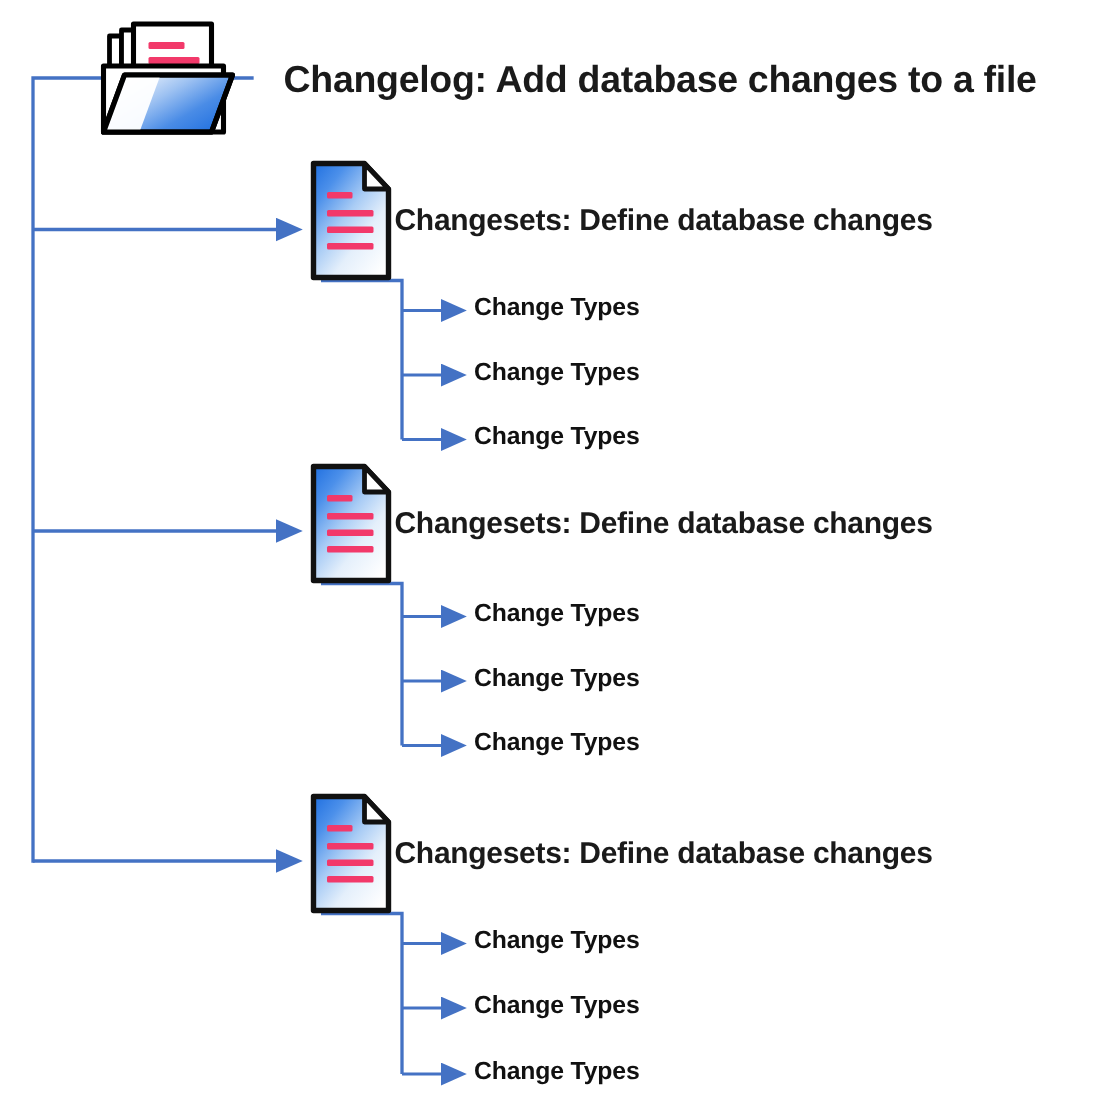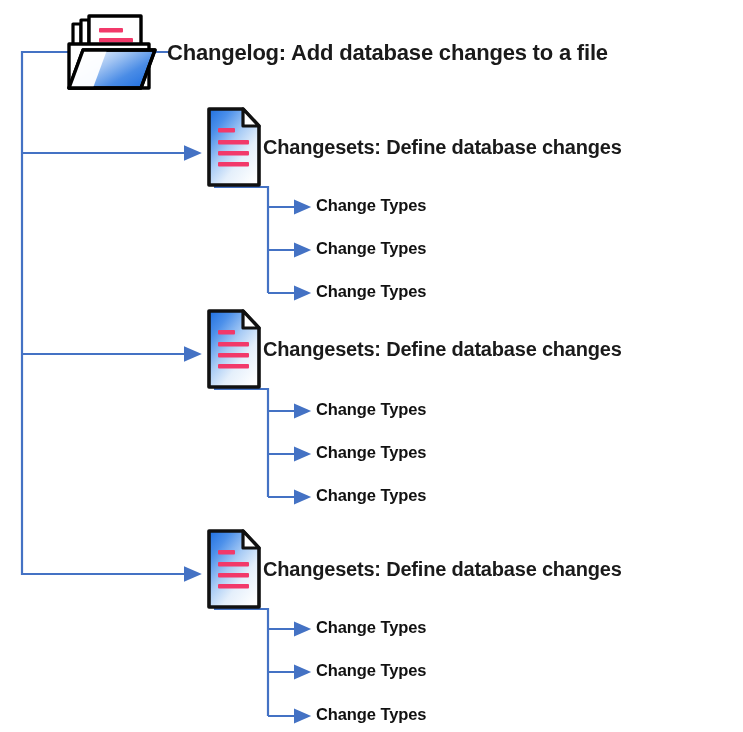--- a/index.html
+++ b/index.html
@@ -31,22 +31,22 @@
     display: flex;
     align-items: center;
   }
   .node-label {
     font-weight: bold;
     color: #1a1a1a;
     white-space: nowrap;
     letter-spacing: -0.2px;
   }
   .root-label {
-    font-size: 22px;
-    margin-left: 4px;
+    font-size: 25px;
+    margin-left: 26px;
   }
   .branch-label {
     font-size: 20px;
   }
   .leaf-label {
     font-size: 16.5px;
     font-weight: bold;
     color: #111111;
     white-space: nowrap;
     letter-spacing: -0.1px;

